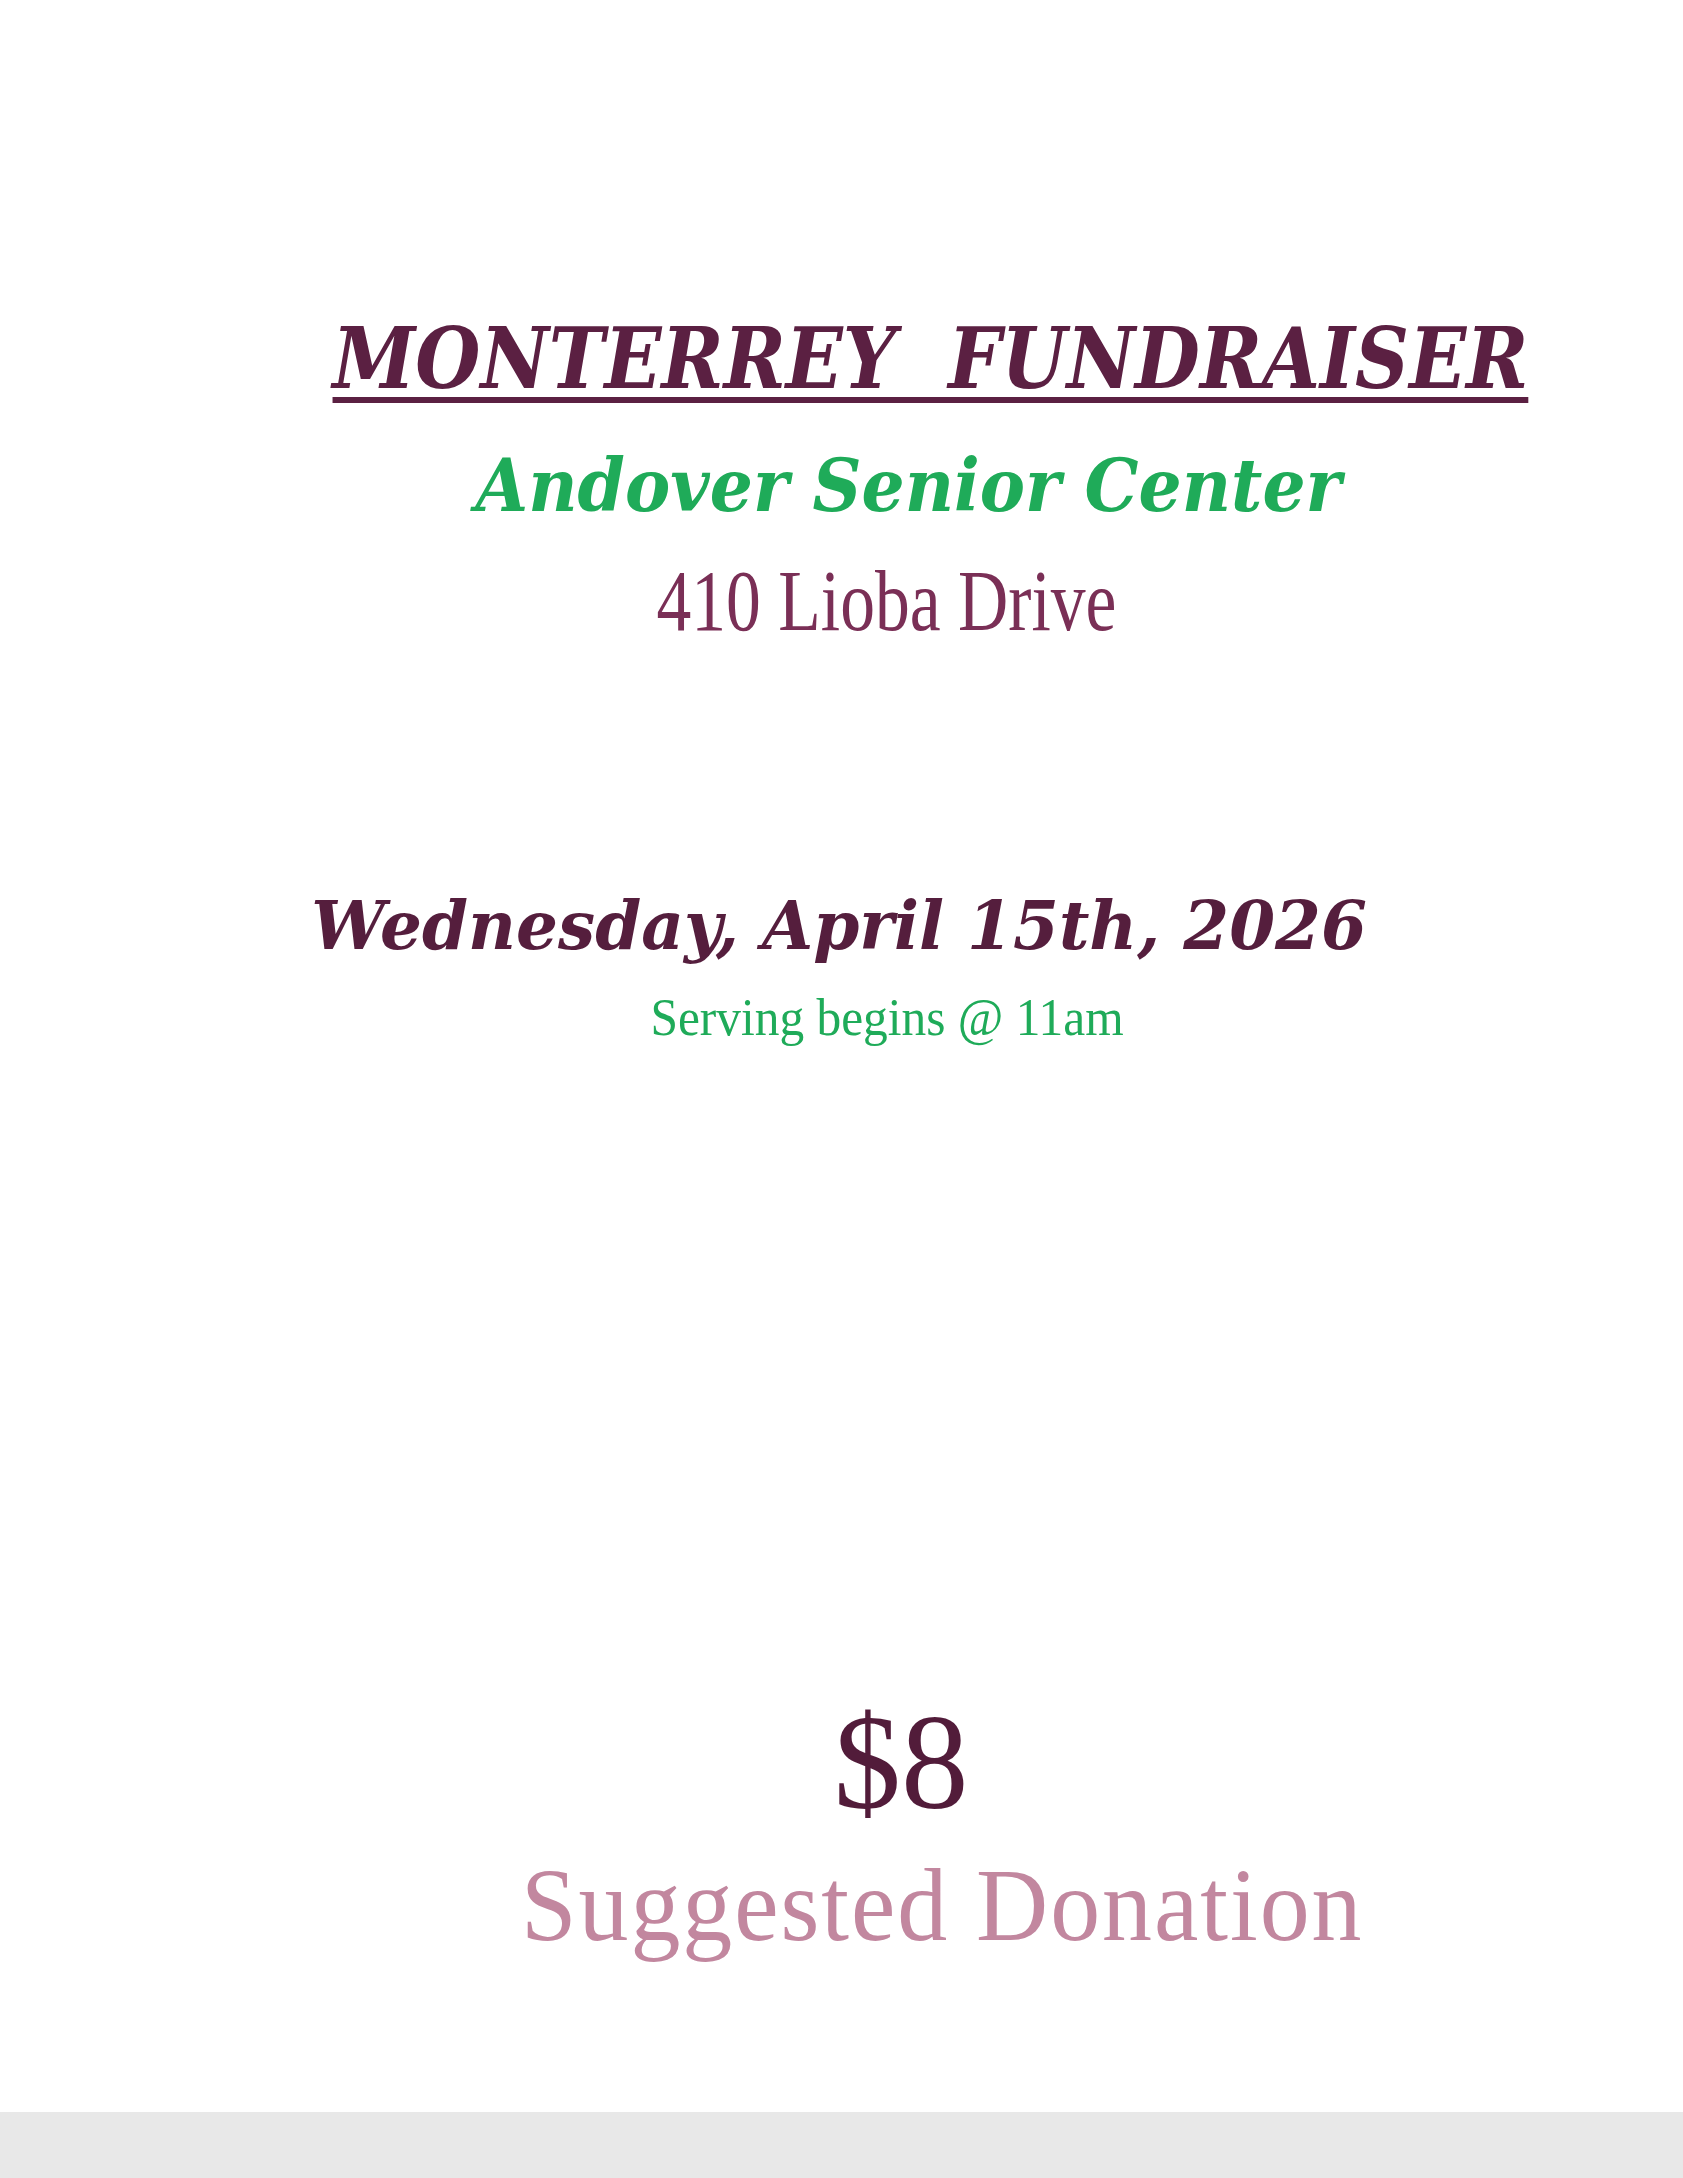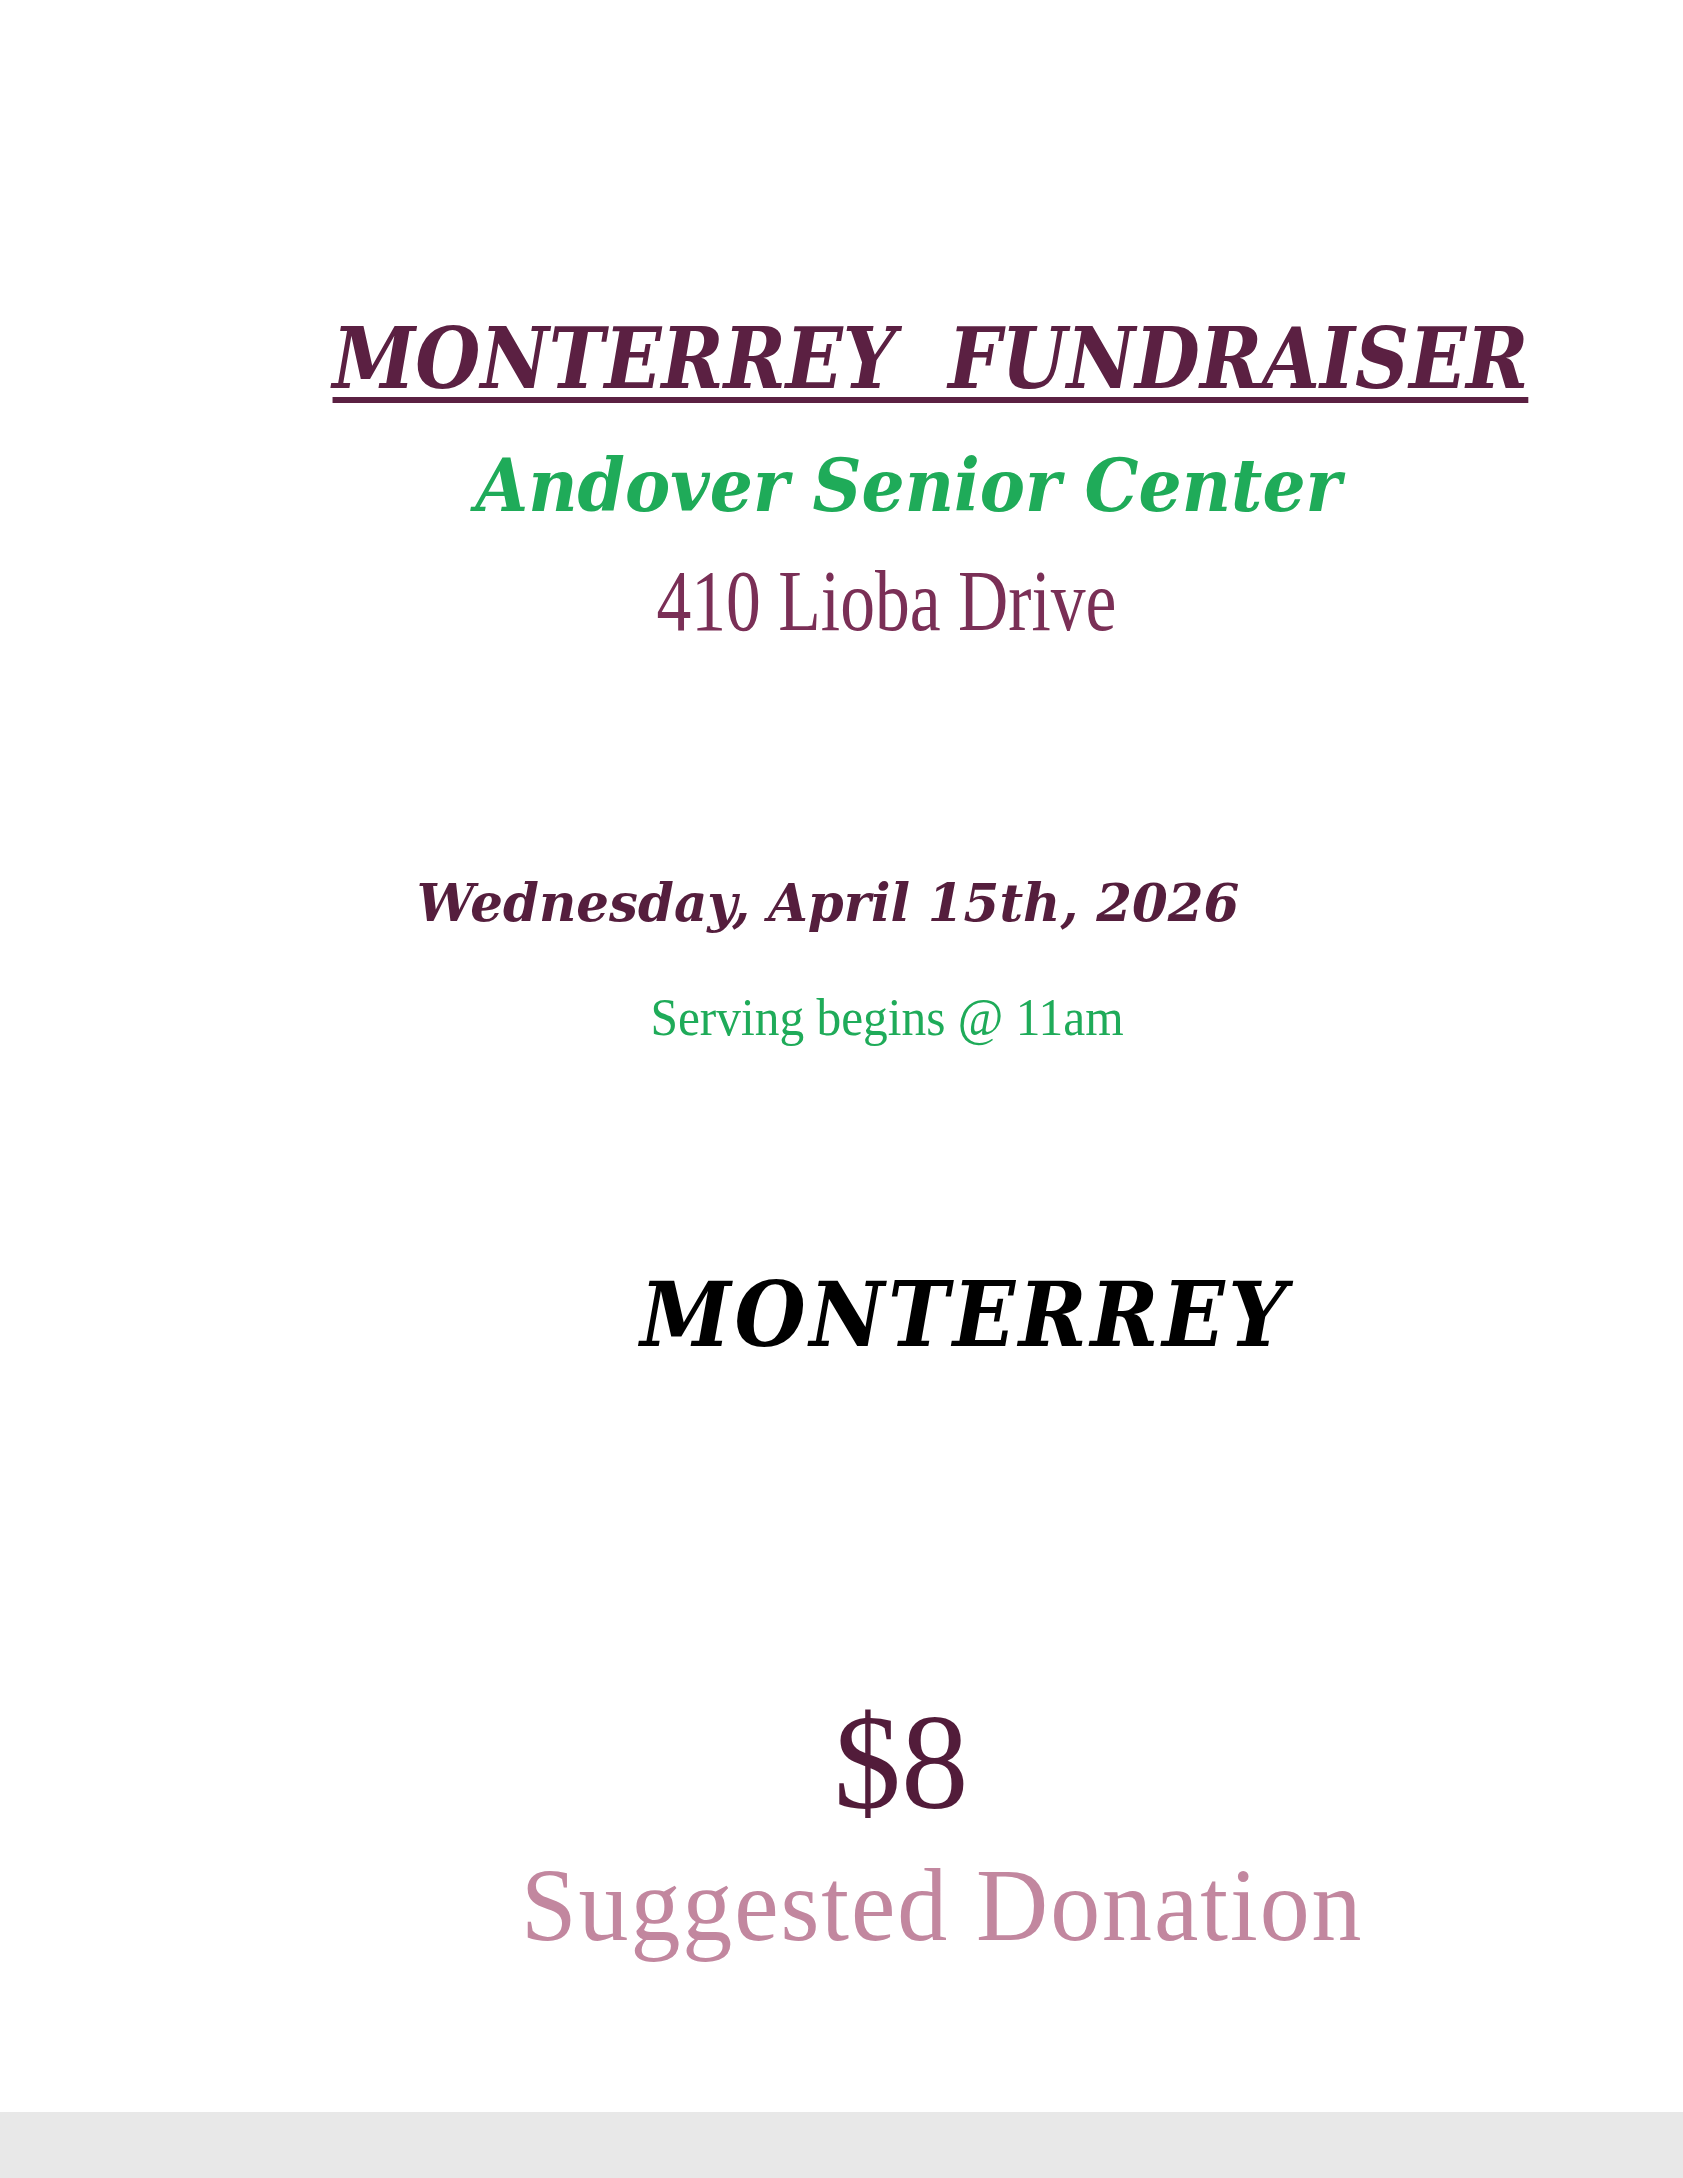--- a/index.html
+++ b/index.html
@@ -40,21 +40,21 @@
     text-decoration: underline;
     text-decoration-thickness: 6px;
     text-underline-offset: 9px;
   }
   #venue-line   { top: 376px;  font-size: 73px; }
   #venue-line > span   { transform: translateX(16px) scaleX(0.93); }
 
   #address-line { top: 470px;  font-size: 87px; }
   #address-line > span { transform: translateX(2px) scaleX(0.80); }
 
-  #date-line    { top: 823px;  font-size: 53px; }
+  #date-line    { top: 823px;  font-size: 68px; }
   #date-line > span    { transform: translateX(-50px) scaleX(0.97); }
 
   #serving-line { top: 940px;  font-size: 52px; }
   #serving-line > span { transform: translateX(20px) scaleX(0.95); }
 
   #restaurant-line { top: 1181px; font-size: 89px; letter-spacing: 4px; }
   #restaurant-line > span { transform: translateX(54px) scaleX(0.92); }
 
   #dessert-line { top: 1330px; font-size: 71px; }
   #dessert-line > span { transform: translateX(94px) scaleX(0.96); }
@@ -83,23 +83,20 @@
   </div>
 
   <div class="line slab" id="date-line">
     <span style="color: rgb(85, 30, 61);">Wednesday, April 15th, 2026</span>
   </div>
 
   <div class="line narrow" id="serving-line">
     <span style="color: rgb(31, 171, 89);">Serving begins @ 11am</span>
   </div>
 
-  <div class="line slab" id="restaurant-line">
-    <span style="color: rgb(0, 0, 0);">MONTERREY</span>
-  </div>
 
 
   <div class="line narrow" id="price-line">
     <span style="color: rgb(82, 28, 58);">$8</span>
   </div>
 
   <div class="line narrow" id="note-line">
     <span style="color: rgb(194, 135, 159);">Suggested Donation</span>
   </div>
 

